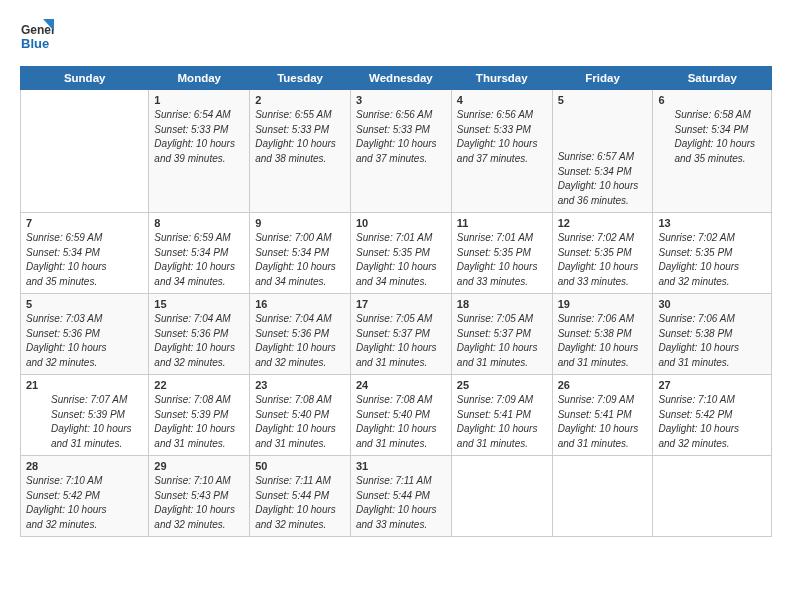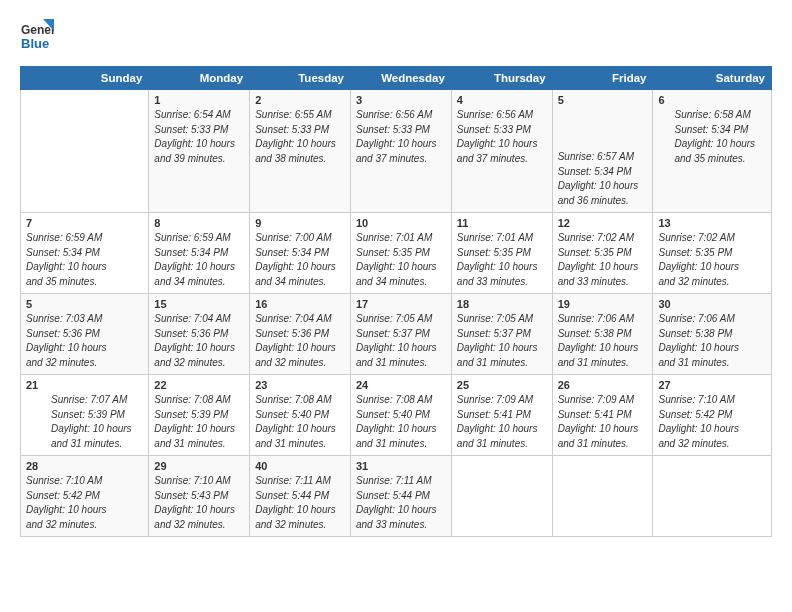--- a/index.html
+++ b/index.html
@@ -41,21 +41,21 @@
     }
     table {
       width: 100%;
       border-collapse: collapse;
       font-size: 10.5px;
     }
     thead tr th {
       background-color: #2c6fad;
       color: #fff;
       padding: 5px 6px;
-      text-align: right;
+      text-align: center;
       font-size: 11.5px;
       font-weight: bold;
       border: 1px solid #2c6fad;
     }
     tbody tr td {
       border: 1px solid #ccc;
       padding: 4px 5px;
       vertical-align: top;
       color: #333;
       background: #fff;
@@ -319,21 +319,21 @@
 and 32 minutes.</div>
           </td>
           <td>
             <span class="day-num">29</span>
             <div class="day-info" style="white-space: pre-line;">Sunrise: 7:10 AM
 Sunset: 5:43 PM
 Daylight: 10 hours
 and 32 minutes.</div>
           </td>
           <td>
-            <span class="day-num">40</span>
+            <span class="day-num">50</span>
             <div class="day-info" style="white-space: pre-line;">Sunrise: 7:11 AM
 Sunset: 5:44 PM
 Daylight: 10 hours
 and 32 minutes.</div>
           </td>
           <td>
             <span class="day-num">31</span>
             <div class="day-info" style="white-space: pre-line;">Sunrise: 7:11 AM
 Sunset: 5:44 PM
 Daylight: 10 hours

